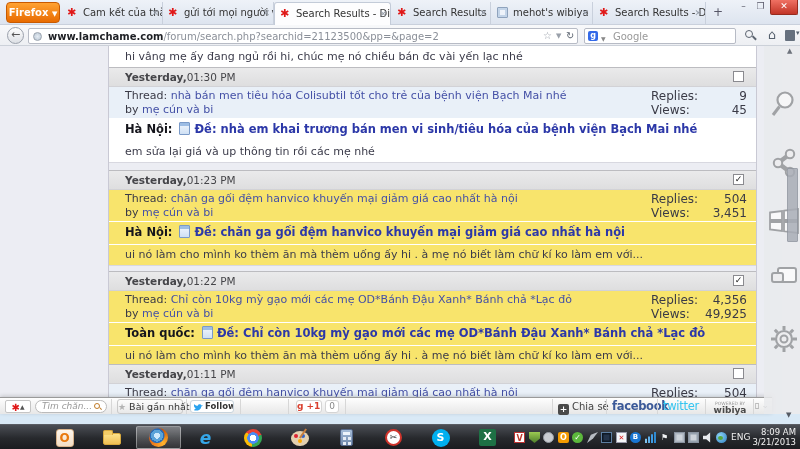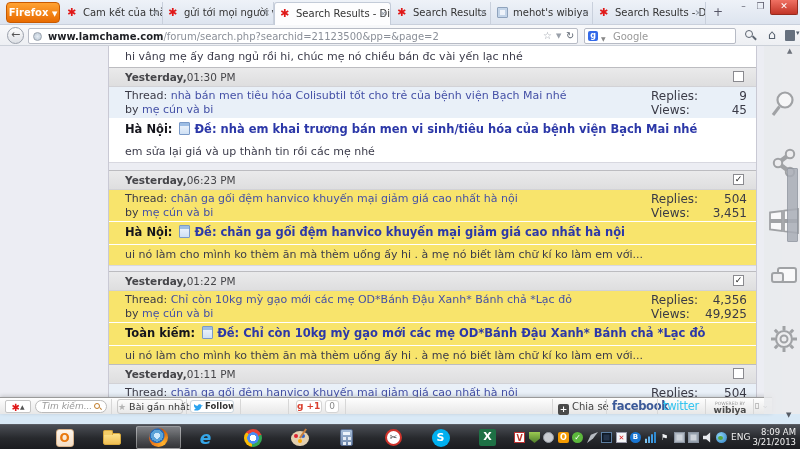--- a/index.html
+++ b/index.html
@@ -278,27 +278,27 @@
       <div><span>Thread:</span> <a class="lnk">nhà bán men tiêu hóa Colisubtil tốt cho trẻ của bệnh viện Bạch Mai nhé</a></div>
       <div><span>by</span> <a class="lnk">mẹ cún và bi</a></div>
       <div class="iright">
         <div><span class="rlbl">Replies:</span><span class="rval">9</span></div>
         <div><span class="rlbl">Views:</span><span class="rval">45</span></div>
       </div>
     </div>
     <div class="row-title">
       <span class="prefix">Hà Nội:</span><span class="doc-icon"></span><a class="tlnk">Đề: nhà em khai trương bán men vi sinh/tiêu hóa của bệnh viện Bạch Mai nhé</a>
     </div>
-    <div class="row-snippet">em sửa lại giá và up thành tin rồi các mẹ nhé</div>
+    <div class="row-snippet">em sửa lại giá và up thông tin rồi các mẹ nhé</div>
   </div>
   <div class="gap g8"></div>
 
   <div class="section hl">
     <div class="row-date">
-      <b>Yesterday,</b><span>06:23 PM</span>
+      <b>Yesterday,</b><span>01:23 PM</span>
       <span class="cb checked"></span>
     </div>
     <div class="row-info">
       <div><span>Thread:</span> <a class="lnk">chăn ga gối đệm hanvico khuyến mại giảm giá cao nhất hà nội</a></div>
       <div><span>by</span> <a class="lnk">mẹ cún và bi</a></div>
       <div class="iright">
         <div><span class="rlbl">Replies:</span><span class="rval">504</span></div>
         <div><span class="rlbl">Views:</span><span class="rval">3,451</span></div>
       </div>
     </div>
@@ -316,21 +316,21 @@
     </div>
     <div class="row-info">
       <div><span>Thread:</span> <a class="lnk">Chỉ còn 10kg mỳ gạo mới các mẹ OD*Bánh Đậu Xanh* Bánh chả *Lạc đỏ</a></div>
       <div><span>by</span> <a class="lnk">mẹ cún và bi</a></div>
       <div class="iright">
         <div><span class="rlbl">Replies:</span><span class="rval">4,356</span></div>
         <div><span class="rlbl">Views:</span><span class="rval">49,925</span></div>
       </div>
     </div>
     <div class="row-title">
-      <span class="prefix">Toàn kiếm:</span><span class="doc-icon"></span><a class="tlnk">Đề: Chỉ còn 10kg mỳ gạo mới các mẹ OD*Bánh Đậu Xanh* Bánh chả *Lạc đỏ</a>
+      <span class="prefix">Toàn quốc:</span><span class="doc-icon"></span><a class="tlnk">Đề: Chỉ còn 10kg mỳ gạo mới các mẹ OD*Bánh Đậu Xanh* Bánh chả *Lạc đỏ</a>
     </div>
     <div class="row-snippet">ui nó làm cho mình ko thèm ăn mà thèm uống ấy hi . à mẹ nó biết làm chữ kí ko làm em với...</div>
   </div>
 
   <div class="section s4">
     <div class="row-date">
       <b>Yesterday,</b><span>01:11 PM</span>
       <span class="cb"></span>
     </div>
     <div class="row-info">
@@ -341,21 +341,21 @@
         <div><span class="rlbl">Views:</span><span class="rval">3,451</span></div>
       </div>
     </div>
   </div>
 </div>
 
 <div id="wibiya">
   <div id="wlogo">
     <span class="fl">✱</span><span class="up">▲</span>
   </div>
-  <div id="wsearch">Tìm kiếm...</div>
+  <div id="wsearch">Tìm chăn...</div>
   <div id="wmag"></div>
   <div class="wsep" style="left:111px"></div>
   <div id="wrecent">
     <span class="st">★</span> <span>Bài gần nhất</span>
   </div>
   <div class="wsep" style="left:186px"></div>
   <div id="wtweet">
     <svg width="11" height="9" viewBox="0 0 12 10">
       <path d="M1 8 C4 9.2 8.5 8.2 9.2 3.8 L11.3 2.6 L9.4 2.8 C8.6 0.8 5.2 0.9 5.2 3.1 C3.2 3.1 2 2.2 1.1 1.1 C0.4 3.8 1.8 5.6 3 5.9 C2.2 6.8 1.2 7.2 1 8 Z" fill="#2aa3ef"></path>
     </svg>

